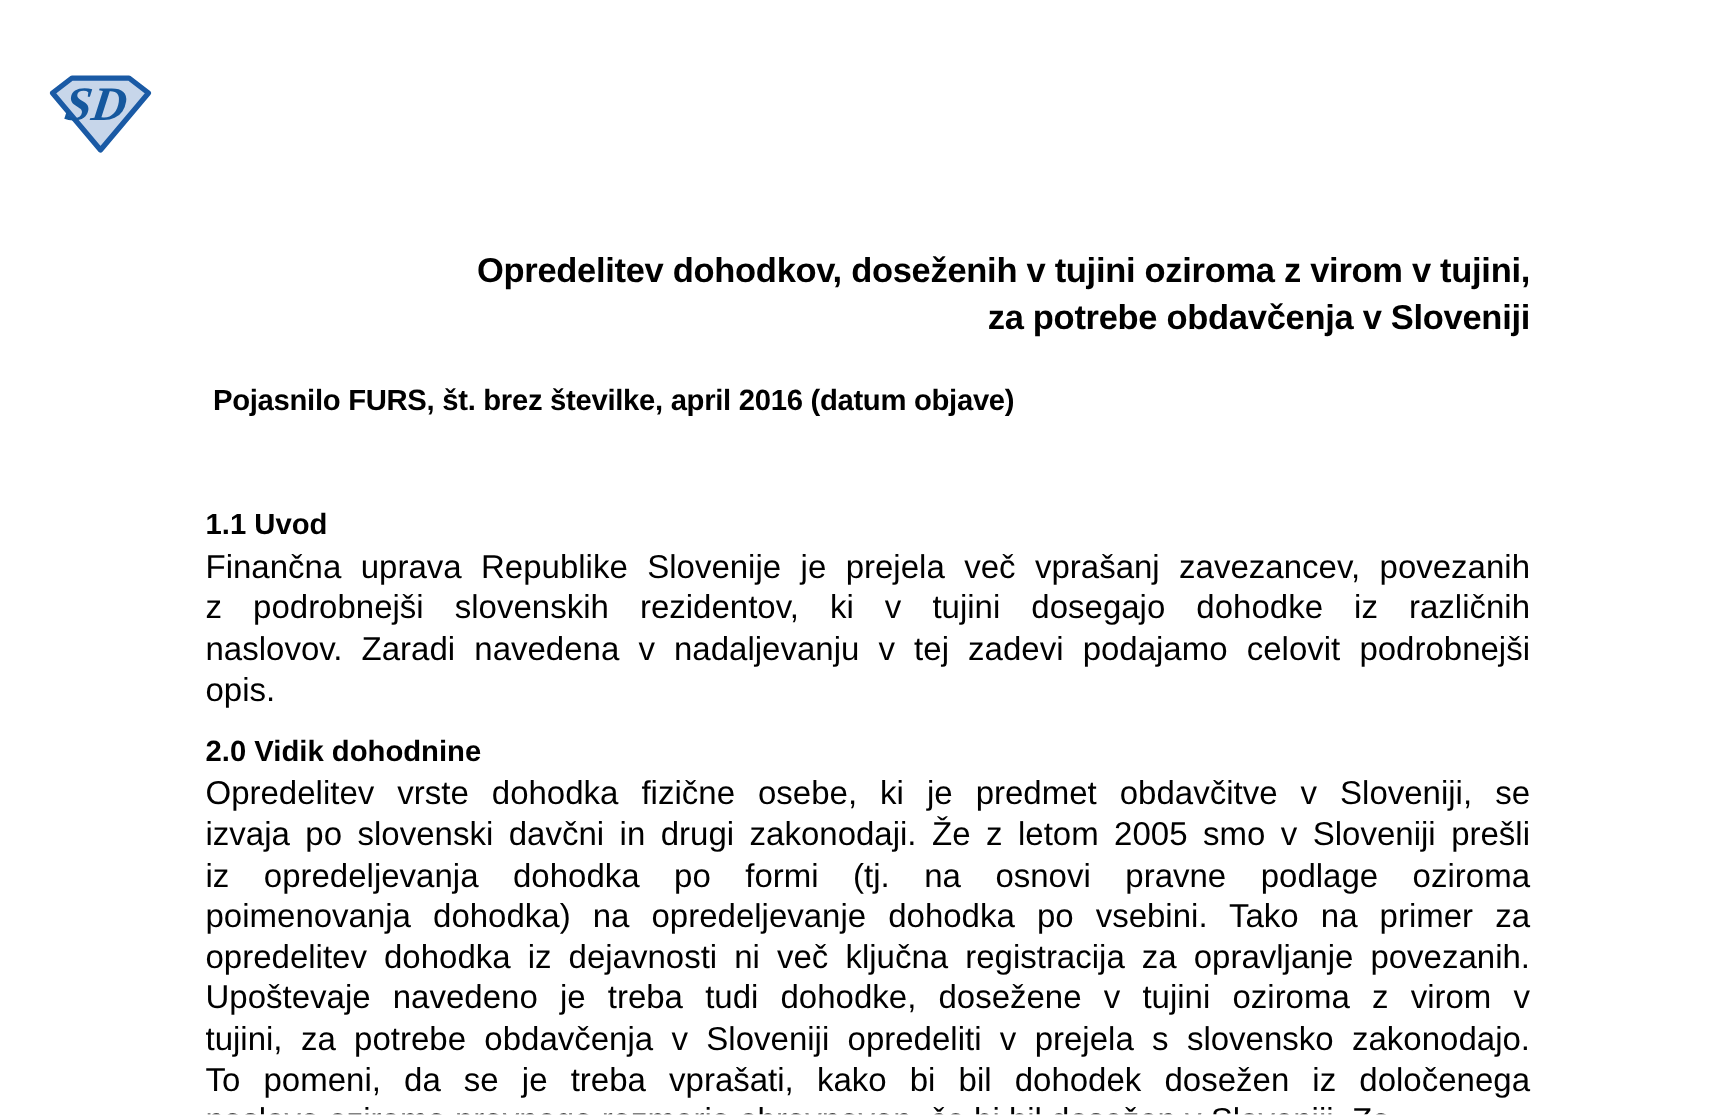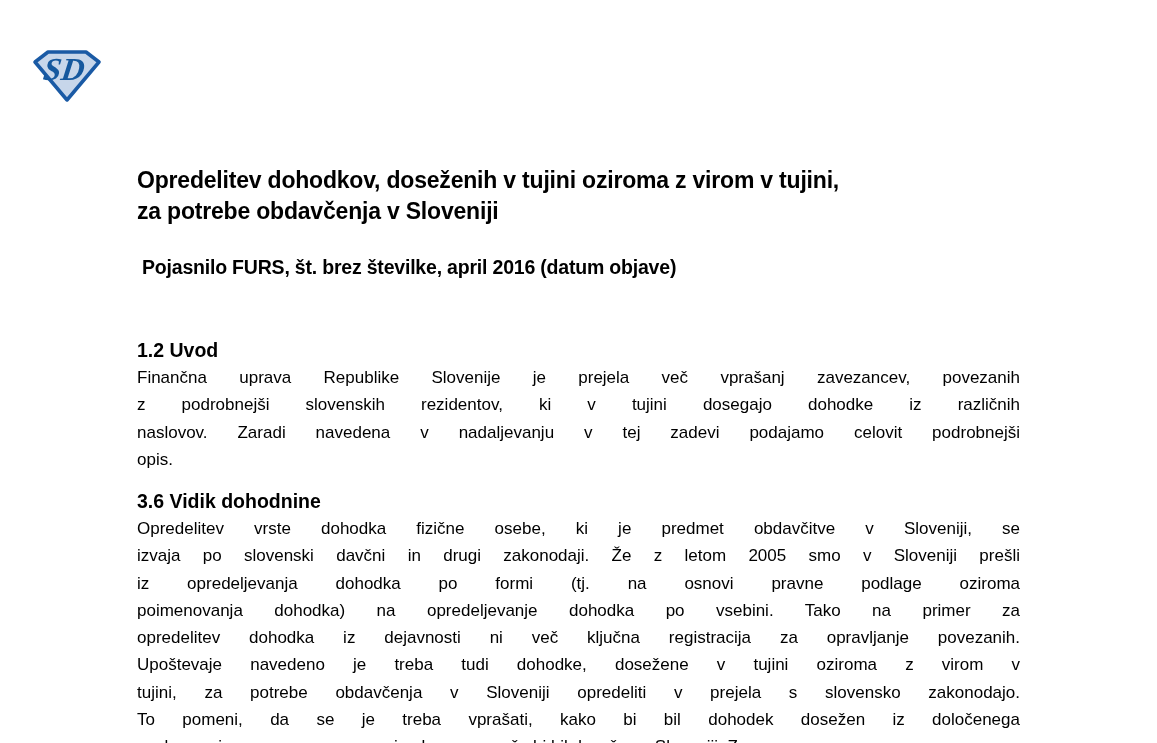--- a/index.html
+++ b/index.html
@@ -21,21 +21,21 @@
     left: 33px;
     top: 49px;
     width: 68px;
     height: 53px;
   }
   .doc-title {
     position: absolute;
     left: 137px;
     top: 165px;
     width: 883px;
-    text-align: left;
+    text-align: right;
     font-size: 23px;
     line-height: 31px;
     font-weight: bold;
     letter-spacing: -0.2px;
   }
   .doc-subtitle {
     position: absolute;
     left: 142px;
     top: 256px;
     width: 883px;
@@ -46,21 +46,21 @@
   .section-1 { position: absolute; left: 137px; top: 337px; width: 883px; }
   .section-2 { position: absolute; left: 137px; top: 488px; width: 883px; }
   .sec-heading {
     font-size: 19.5px;
     font-weight: bold;
     line-height: 27px;
     margin-bottom: 0;
   }
   .sec-body { margin-top: 0; }
   .line {
-    font-size: 17px;
+    font-size: 22px;
     line-height: 27.3px;
     white-space: normal;
     text-align: left;
   }
   .line.just {
     text-align: justify;
     text-align-last: justify;
   }
 </style>
 </head>
@@ -74,31 +74,31 @@
   </svg>
 
   <div class="doc-title">
     <div>Opredelitev dohodkov, doseženih v tujini oziroma z virom v tujini,</div>
     <div>za potrebe obdavčenja v Sloveniji</div>
   </div>
 
   <div class="doc-subtitle">Pojasnilo FURS, št. brez številke, april 2016 (datum objave)</div>
 
   <div class="section-1">
-    <div class="sec-heading">1.2 Uvod</div>
+    <div class="sec-heading">1.1 Uvod</div>
     <div class="sec-body">
         <div class="line just">Finančna uprava Republike Slovenije je prejela več vprašanj zavezancev, povezanih</div>
         <div class="line just">z podrobnejši slovenskih rezidentov, ki v tujini dosegajo dohodke iz različnih</div>
         <div class="line just">naslovov. Zaradi navedena v nadaljevanju v tej zadevi podajamo celovit podrobnejši</div>
         <div class="line">opis.</div>
       </div>
   </div>
 
   <div class="section-2">
-    <div class="sec-heading">3.6 Vidik dohodnine</div>
+    <div class="sec-heading">2.0 Vidik dohodnine</div>
     <div class="sec-body">
         <div class="line just">Opredelitev vrste dohodka fizične osebe, ki je predmet obdavčitve v Sloveniji, se</div>
         <div class="line just">izvaja po slovenski davčni in drugi zakonodaji. Že z letom 2005 smo v Sloveniji prešli</div>
         <div class="line just">iz opredeljevanja dohodka po formi (tj. na osnovi pravne podlage oziroma</div>
         <div class="line just">poimenovanja dohodka) na opredeljevanje dohodka po vsebini. Tako na primer za</div>
         <div class="line just">opredelitev dohodka iz dejavnosti ni več ključna registracija za opravljanje povezanih.</div>
         <div class="line just">Upoštevaje navedeno je treba tudi dohodke, dosežene v tujini oziroma z virom v</div>
         <div class="line just">tujini, za potrebe obdavčenja v Sloveniji opredeliti v prejela s slovensko zakonodajo.</div>
         <div class="line just">To pomeni, da se je treba vprašati, kako bi bil dohodek dosežen iz določenega</div>
         <div class="line">naslova oziroma pravnega razmerja obravnavan, če bi bil dosežen v Sloveniji. Za</div>

